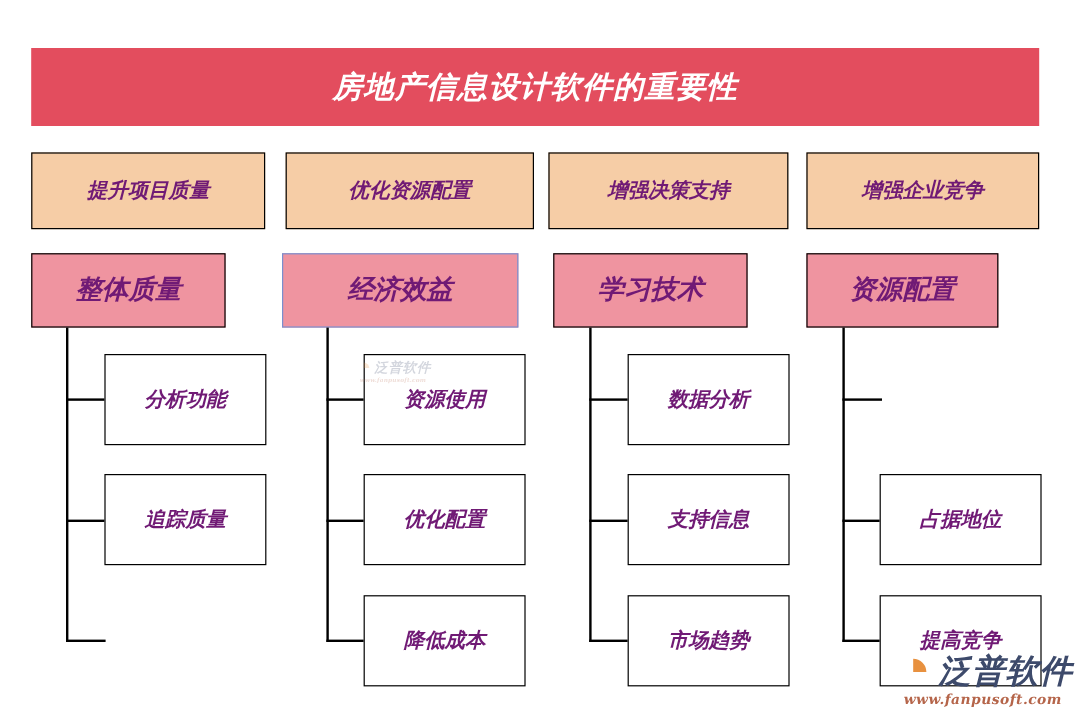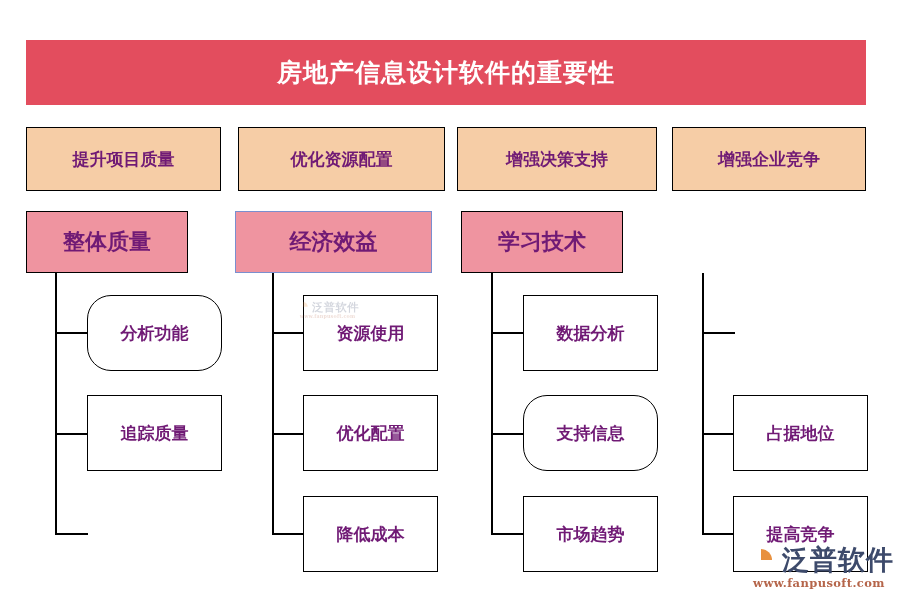--- a/index.html
+++ b/index.html
@@ -14,20 +14,21 @@
     overflow: hidden;
     font-family: "DejaVu Sans", "Liberation Sans", sans-serif;
     -webkit-font-smoothing: none;
   }
 
   #canvas {
     position: absolute;
     left: 0; top: 0;
     width: 900px;
     height: 544px;
+    font-style: italic;
   }
 
   
   .title-banner {
     position: absolute;
     left: 26px;
     top: 40px;
     width: 840px;
     height: 65px;
     background: #e34d5e;
@@ -149,21 +150,21 @@
   </div>
 
   <div class="node level1" style="left:26px; top:127px; width:195px; height:64px;">提升项目质量</div>
   <div class="node level2" style="left:26px; top:211px; width:162px; height:62px;">整体质量</div>
 
   <div class="trunk" style="left:55px; top:273px; height:262px;"></div>
   <div class="branch" style="left:55px; top:332px; width:33px;"></div>
   <div class="branch" style="left:55px; top:433px; width:33px;"></div>
   <div class="branch" style="left:55px; top:533px; width:33px;"></div>
 
-  <div class="node leaf" style="left:87px; top:295px; width:135px; height:76px;border-radius:24px;">分析功能</div>
+  <div class="node leaf" style="left:87px; top:295px; width:135px; height:76px;">分析功能</div>
   <div class="node leaf" style="left:87px; top:395px; width:135px; height:76px;">追踪质量</div>
 
   <div class="node level1" style="left:238px; top:127px; width:207px; height:64px;">优化资源配置</div>
   <div class="node level2 selected" style="left:235px; top:211px; width:197px; height:62px;">经济效益</div>
 
   <div class="trunk" style="left:272px; top:273px; height:262px;"></div>
   <div class="branch" style="left:272px; top:332px; width:33px;"></div>
   <div class="branch" style="left:272px; top:433px; width:33px;"></div>
   <div class="branch" style="left:272px; top:533px; width:33px;"></div>
 
@@ -173,24 +174,25 @@
 
   <div class="node leaf" style="left:303px; top:496px; width:135px; height:76px;">降低成本</div>
   <div class="node level2" style="left:461px; top:211px; width:162px; height:62px;">学习技术</div>
 
   <div class="trunk" style="left:491px; top:273px; height:262px;"></div>
   <div class="branch" style="left:491px; top:332px; width:33px;"></div>
   <div class="branch" style="left:491px; top:433px; width:33px;"></div>
   <div class="branch" style="left:491px; top:533px; width:33px;"></div>
 
   <div class="node leaf" style="left:523px; top:295px; width:135px; height:76px;">数据分析</div>
-  <div class="node leaf" style="left:523px; top:395px; width:135px; height:76px;border-radius:24px;">支持信息</div>
+  <div class="node leaf" style="left:523px; top:395px; width:135px; height:76px;">支持信息</div>
   <div class="node leaf" style="left:523px; top:496px; width:135px; height:76px;">市场趋势</div>
 
   <div class="node level1" style="left:672px; top:127px; width:194px; height:64px;">增强企业竞争</div>
+  <div class="node level2" style="left:672px; top:211px; width:160px; height:62px;">资源配置</div>
 
   <div class="trunk" style="left:702px; top:273px; height:262px;"></div>
   <div class="branch" style="left:702px; top:332px; width:33px;"></div>
   <div class="branch" style="left:702px; top:433px; width:33px;"></div>
   <div class="branch" style="left:702px; top:533px; width:33px;"></div>
 
   <div class="node leaf" style="left:733px; top:496px; width:135px; height:76px;">提高竞争</div>
   <div class="node leaf" style="left:733px; top:395px; width:135px; height:76px;">占据地位</div>
 
   <div class="logo ghost">

